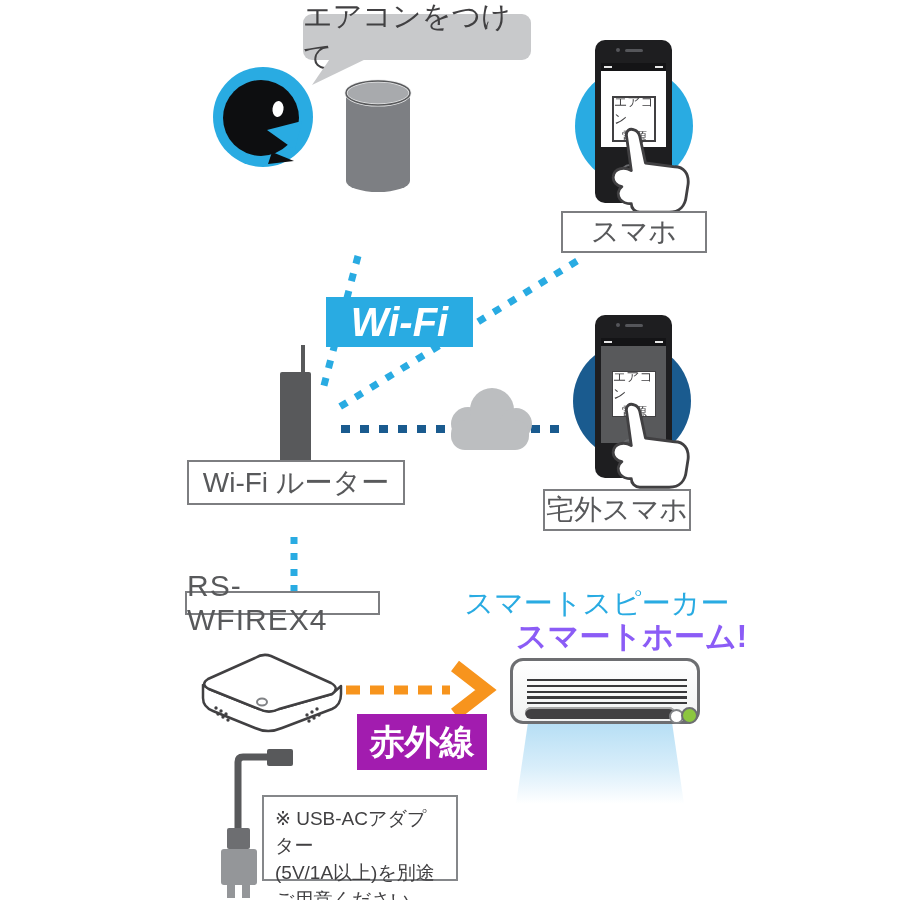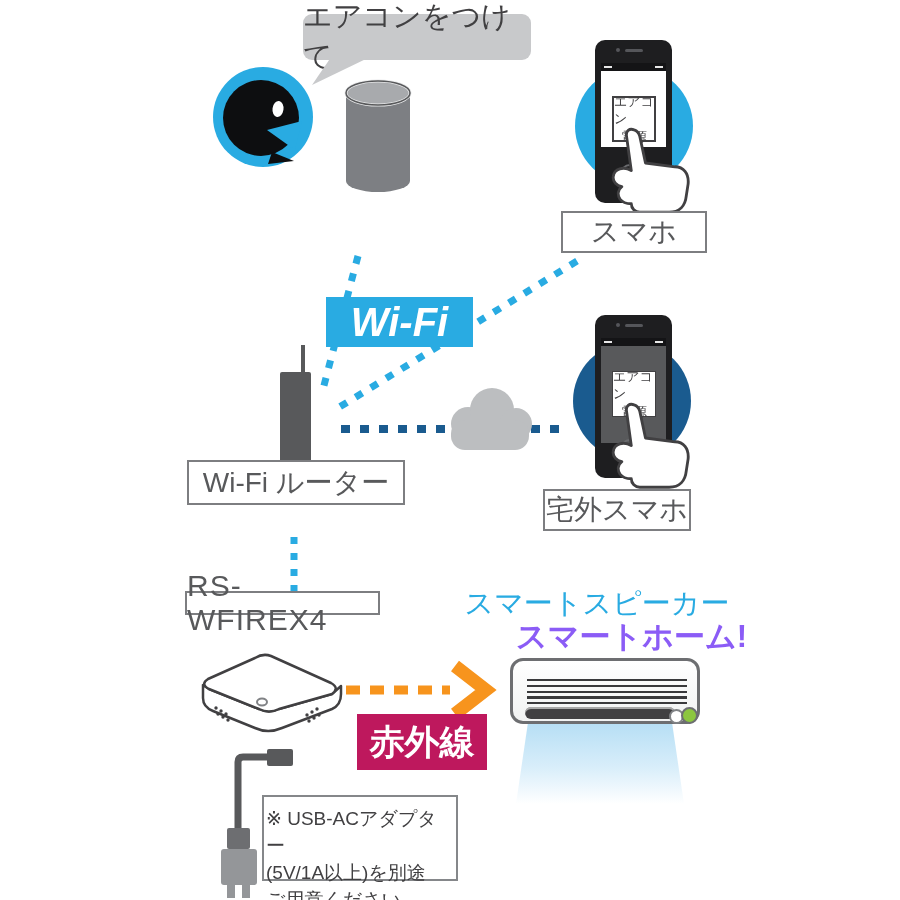--- a/index.html
+++ b/index.html
@@ -30,21 +30,21 @@
   .tag-phone-home{left:561px;top:211px;width:146px;height:42px;}
   .tag-router{left:187px;top:460px;width:218px;height:45px;}
   .tag-phone-away{left:543px;top:489px;width:148px;height:42px;}
   .tag-device{left:185px;top:591px;width:195px;height:24px;font-size:30px;letter-spacing:1px;}
 
   
   .badge{display:flex;align-items:center;justify-content:center;color:#fff;font-weight:bold;z-index:2;}
   .badge-wifi{left:326px;top:297px;width:147px;height:50px;background:#29ABE2;font-size:40px;font-style:italic;}
   .badge-lte{left:421px;top:439px;width:130px;height:48px;background:#1A5B8F;font-size:36px;}
   .badge-lte .suffix{font-size:26px;font-weight:bold;margin-left:1px;}
-  .badge-ir{left:357px;top:714px;width:130px;height:56px;background:#be185d;font-size:35px;}
+  .badge-ir{left:357px;top:714px;width:130px;height:56px;background:#a21caf;font-size:35px;}
 
   
   .router-antenna{left:301px;top:345px;width:4px;height:30px;background:#58595B;z-index:2;}
   .router-tower{left:280px;top:372px;width:31px;height:96px;background:#58595B;border-radius:2px;z-index:2;}
   .router-base{left:259px;top:466px;width:73px;height:15px;background:#58595B;border-radius:2px;z-index:2;}
 
   
   .cloud{left:438px;top:384px;z-index:3;}
 
   
@@ -83,21 +83,21 @@
            background:linear-gradient(180deg,#ffffff,#F1F2F2);z-index:3;box-sizing:border-box;}
   .ac-vents{position:absolute;left:14px;top:18px;width:160px;height:27px;
             background:repeating-linear-gradient(180deg,#3A3A3C 0 2.2px,transparent 2.2px 5.8px);}
   .ac-slot{position:absolute;left:12px;top:46px;width:150px;height:12px;background:#414042;border-radius:6px;
            box-shadow:inset 0 2px 0 rgba(255,255,255,0.55);}
   .ac-led-white{position:absolute;left:156px;top:48px;width:11px;height:11px;background:#fff;border:2px solid #808285;border-radius:50%;}
   .ac-led-green{position:absolute;left:168px;top:46px;width:13px;height:13px;background:#8CC63F;border:2px solid #6D6E71;border-radius:50%;}
 
   
   .note{left:262px;top:795px;width:196px;height:86px;border:2px solid #85878A;background:#fff;z-index:2;
-        box-sizing:border-box;padding:9px 2px;font-size:19px;line-height:1.42;color:#414042;}
+        box-sizing:border-box;padding:9px 11px;font-size:19px;line-height:1.42;color:#414042;}
 </style>
 </head>
 <body>
 
 <div id="stage">
 
   <svg id="links" width="900" height="900" viewBox="0 0 900 900">
     <line x1="358" y1="256" x2="322" y2="393" stroke="#29ABE2" stroke-width="7" stroke-dasharray="8 10"></line>
     <line x1="577" y1="261" x2="333" y2="411" stroke="#29ABE2" stroke-width="7" stroke-dasharray="8 10"></line>
     <line x1="341" y1="429" x2="568" y2="429" stroke="#1A5B8F" stroke-width="8" stroke-dasharray="9 10"></line>

